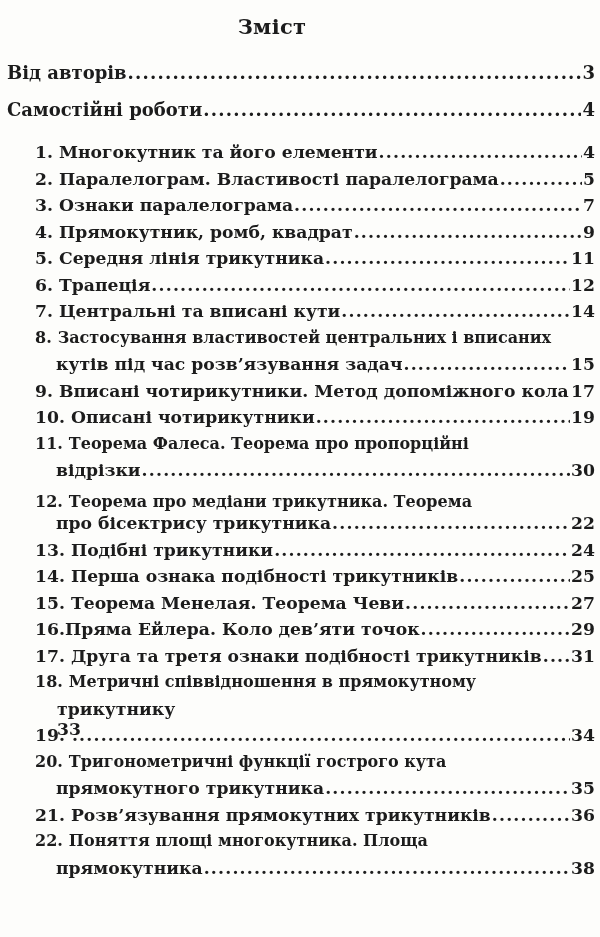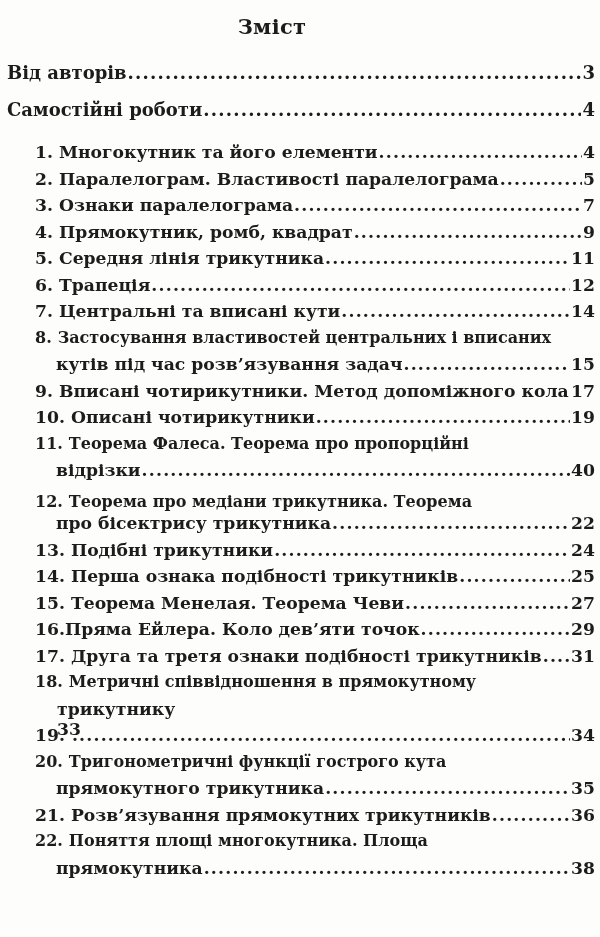--- a/index.html
+++ b/index.html
@@ -101,21 +101,21 @@
       <div class="row" style="top: 407px; left: 35px;">
         <span style="margin-right: 6px;">10.</span>
         <span class="lbl">Описані чотирикутники</span>
         <span class="dots"></span>
         <span class="pg">19</span>
       </div>
       <div class="lead" style="top: 433.5px; left: 35px;"><span style="margin-right: 6px;">11.</span><span class="lbl">Теорема Фалеса. Теорема про пропорційні</span></div>
       <div class="row" style="top: 460px; left: 56px;">
         <span class="lbl">відрізки</span>
         <span class="dots"></span>
-        <span class="pg">40</span>
+        <span class="pg">30</span>
       </div>
       <div class="lead" style="top: 492px; left: 35px;"><span style="margin-right: 6px;">12.</span><span class="lbl">Теорема про медіани трикутника. Теорема</span></div>
       <div class="row" style="top: 513px; left: 56px;">
         <span class="lbl">про бісектрису трикутника</span>
         <span class="dots"></span>
         <span class="pg">22</span>
       </div>
       <div class="row" style="top: 539.5px; left: 35px;">
         <span style="margin-right: 6px;">13.</span>
         <span class="lbl">Подібні трикутники</span>

